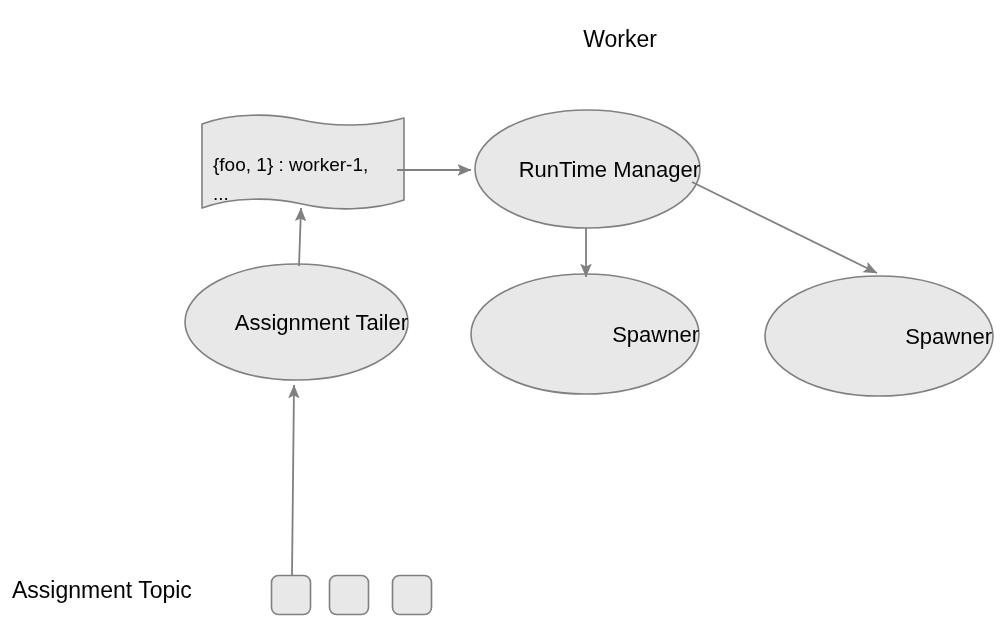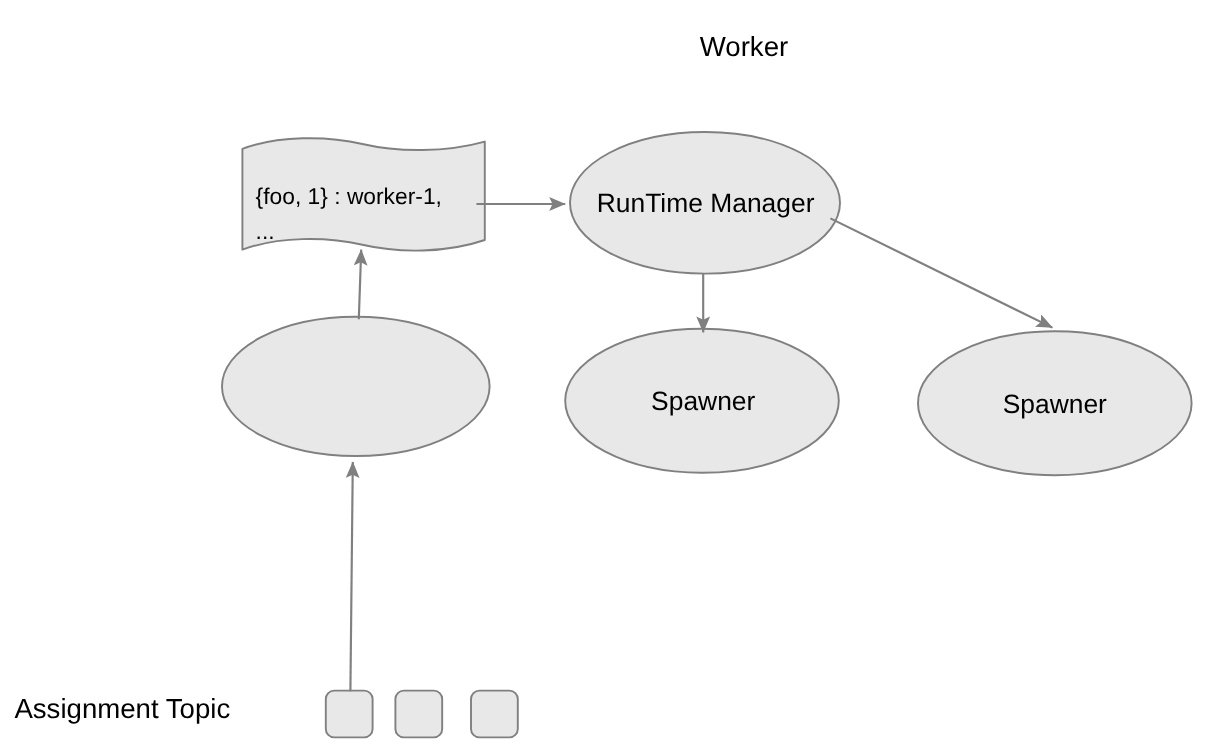--- a/index.html
+++ b/index.html
@@ -21,21 +21,21 @@
   }
   #diagram-svg {
     position: absolute;
     top: 0;
     left: 0;
     width: 1004px;
     height: 626px;
   }
   .node-label {
     position: absolute;
-    text-align: center;
+    text-align: right;
     color: #000000;
     line-height: 1.25;
     white-space: pre;
     pointer-events: none;
   }
   .title-label {
     position: absolute;
     color: #000000;
     white-space: pre;
   }
@@ -133,18 +133,19 @@
 
   <div class="title-label" id="assignment-topic-title">Assignment Topic</div>
 
   <div class="title-label" id="worker-title">Worker</div>
 
   <div id="label-assignment-doc">{foo, 1} : worker-1,
 ...</div>
 
   <div class="node-label" id="label-runtime-manager">RunTime Manager</div>
 
+  <div class="node-label" id="label-assignment-tailer">Assignment Tailer</div>
 
   <div class="node-label" id="label-spawner-1">Spawner</div>
 
   <div class="node-label" id="label-spawner-2">Spawner</div>
 
 </div>
 
 </body></html>

